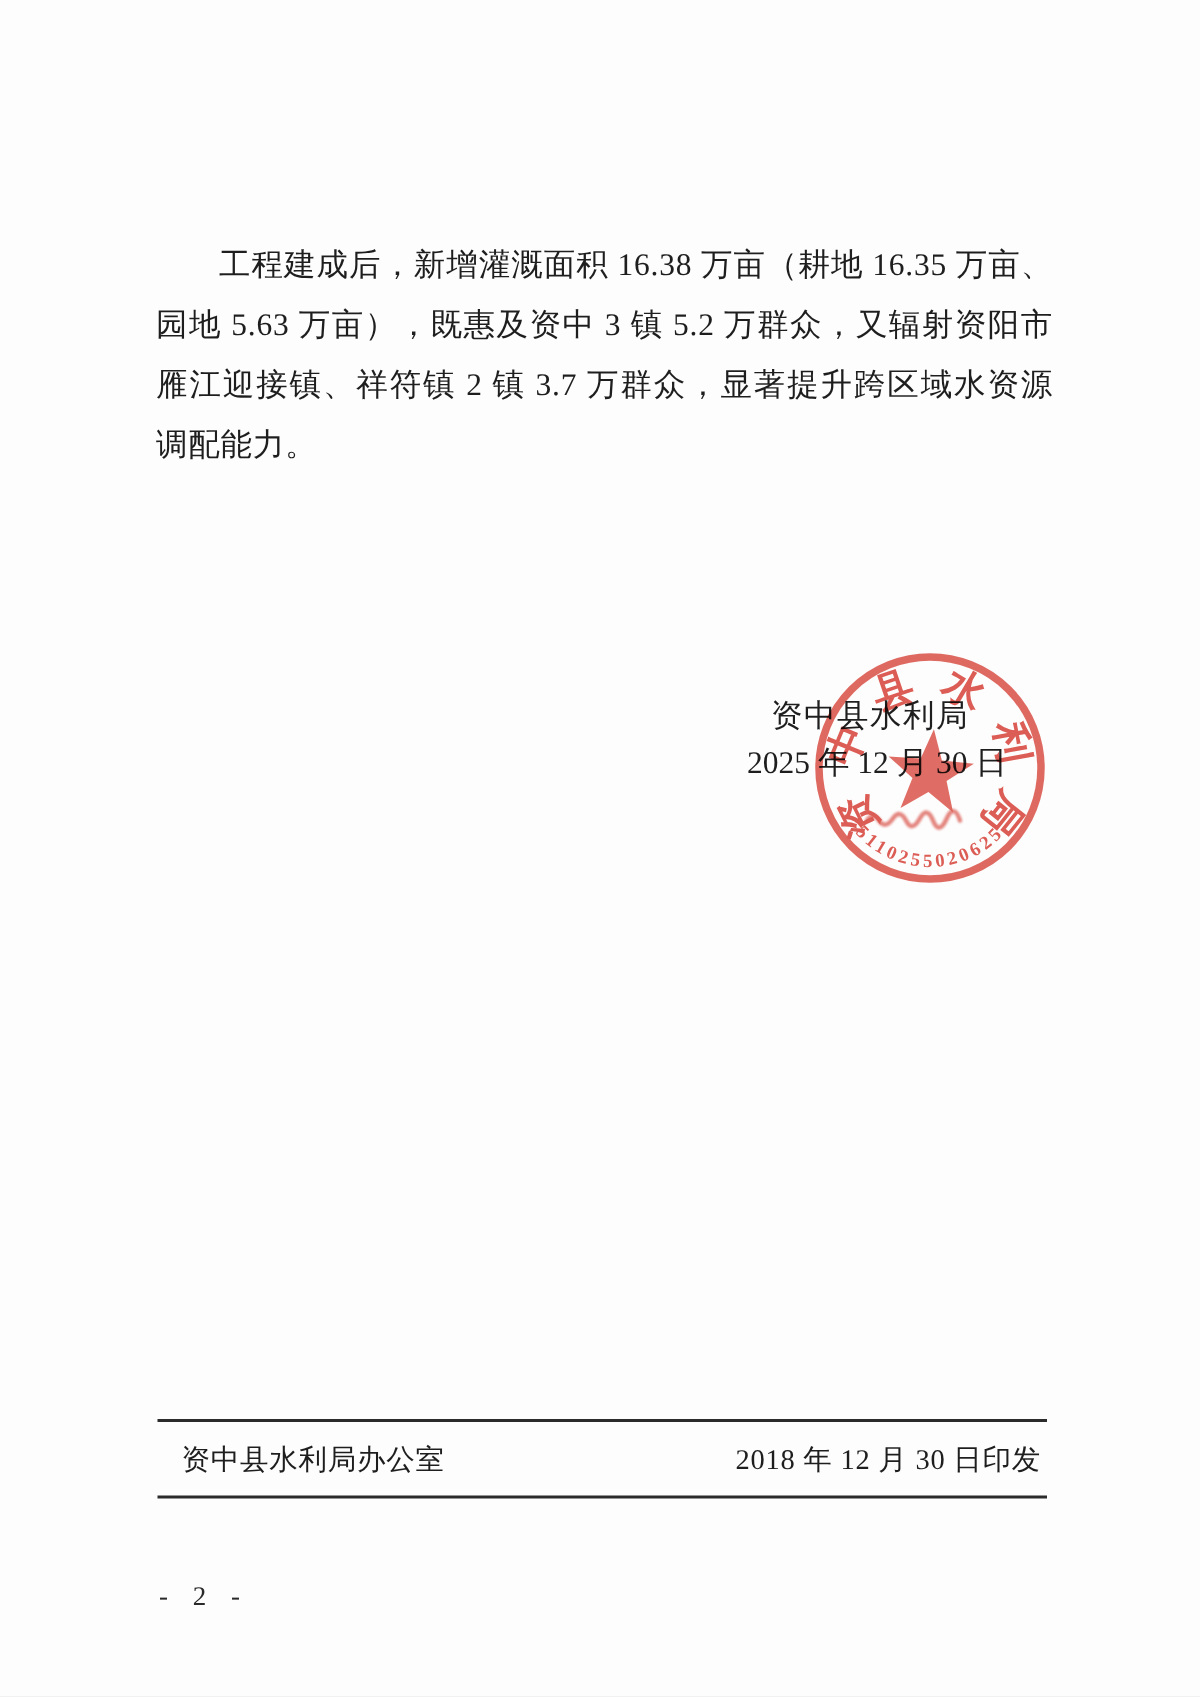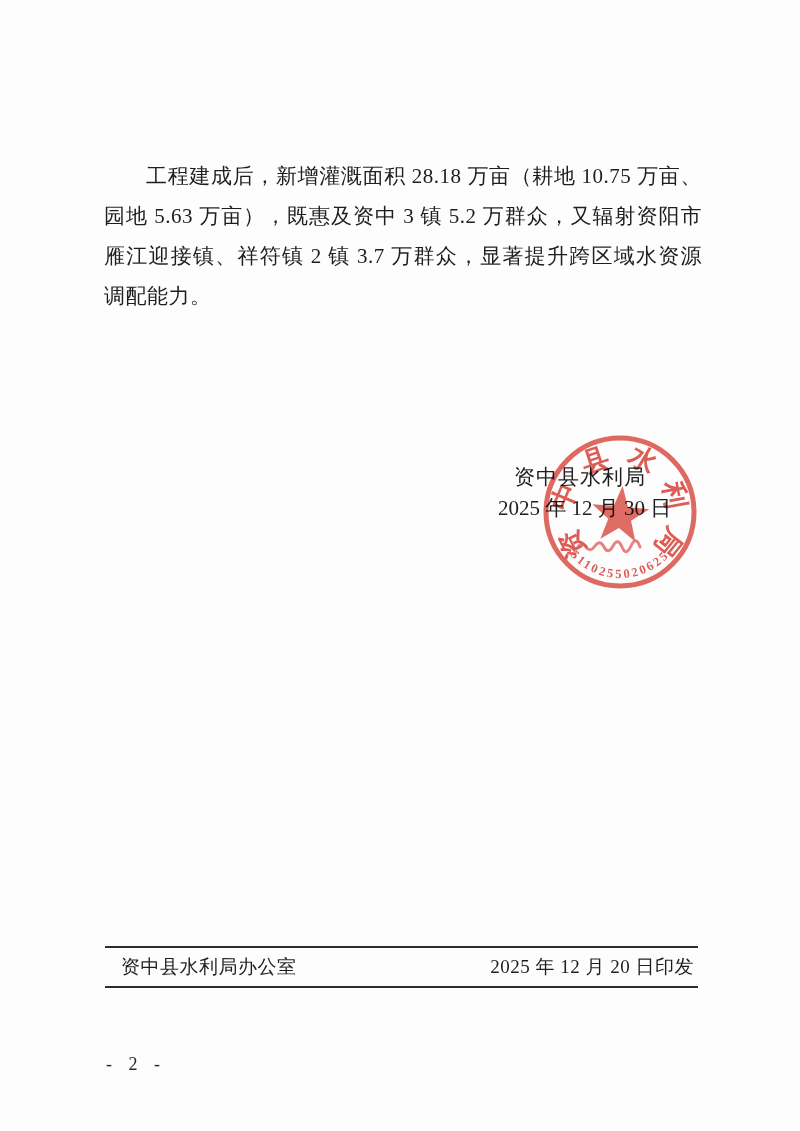--- a/index.html
+++ b/index.html
@@ -39,42 +39,42 @@
   }
   .seal svg { width:100%; height:100%; }
   .seal text {
     font-family:"Liberation Serif","DejaVu Serif",serif;
     font-weight:bold;
   }
   .footer {
     position:absolute; left:105px; top:946px; width:593px;
     border-top:2px solid #2b2b2b;
     border-bottom:2px solid #2b2b2b;
-    height:42px;
+    height:53px;
   }
   .footer-row {
     display:flex; justify-content:space-between; align-items:center;
     height:100%;
     font-size:19px;
     padding:0 4px 0 16px;
     letter-spacing:0.5px;
   }
   .page-number {
     position:absolute; left:106px; top:1054px;
     font-size:18px; letter-spacing:6px;
     color:#2a2a2a;
   }
 </style>
 </head>
 <body>
 
 <div class="page">
 
   <div class="body-text">
-    <p>工程建成后，新增灌溉面积 28.18 万亩（耕地 10.75 万亩、园地 5.63 万亩），既惠及资中 3 镇 5.2 万群众，又辐射资阳市雁江迎接镇、祥符镇 2 镇 3.7 万群众，显著提升跨区域水资源调配能力。</p>
+    <p>工程建成后，新增灌溉面积 16.38 万亩（耕地 16.35 万亩、园地 5.63 万亩），既惠及资中 3 镇 5.2 万群众，又辐射资阳市雁江迎接镇、祥符镇 2 镇 3.7 万群众，显著提升跨区域水资源调配能力。</p>
   </div>
 
   <div class="sig-org">资中县水利局</div>
   <div class="sig-date">2025 年 12 月 30 日</div>
 
   <div class="seal">
     <svg viewBox="0 0 164 164" xmlns="http://www.w3.org/2000/svg">
       <g transform="translate(2,2)">
 
         <circle cx="80" cy="80" r="74" fill="none" stroke="#d9473d" stroke-width="5" opacity="0.92"></circle>
@@ -95,19 +95,19 @@
         <text font-size="12.5" letter-spacing="2.5" fill="#d9473d" text-anchor="middle">
           <textPath href="#sealArcBottom" startOffset="50%">5110255020625</textPath>
         </text>
       </g>
     </svg>
   </div>
 
   <div class="footer">
     <div class="footer-row">
       <span>资中县水利局办公室</span>
-      <span>2025 年 12 月 20 日印发</span>
+      <span>2018 年 12 月 30 日印发</span>
     </div>
   </div>
 
   <div class="page-number">- 2 -</div>
 
 </div>
 
 </body></html>

